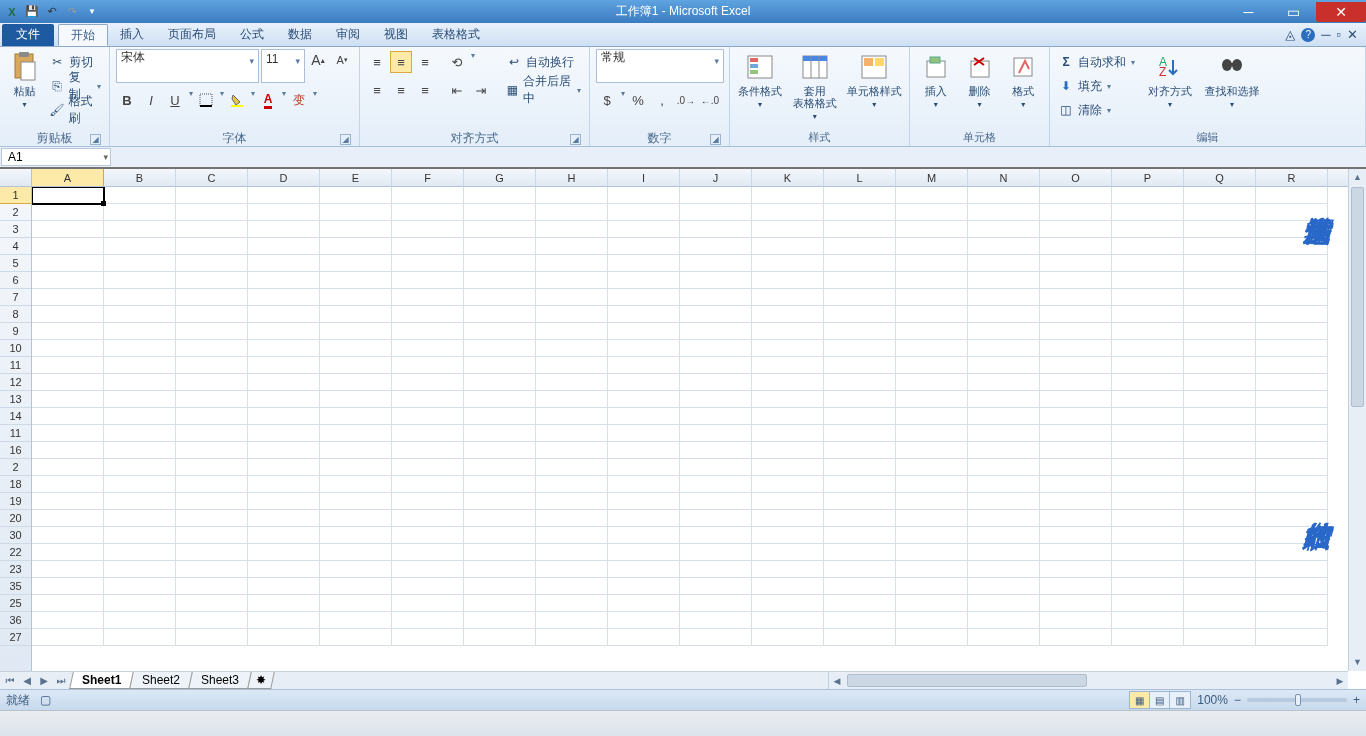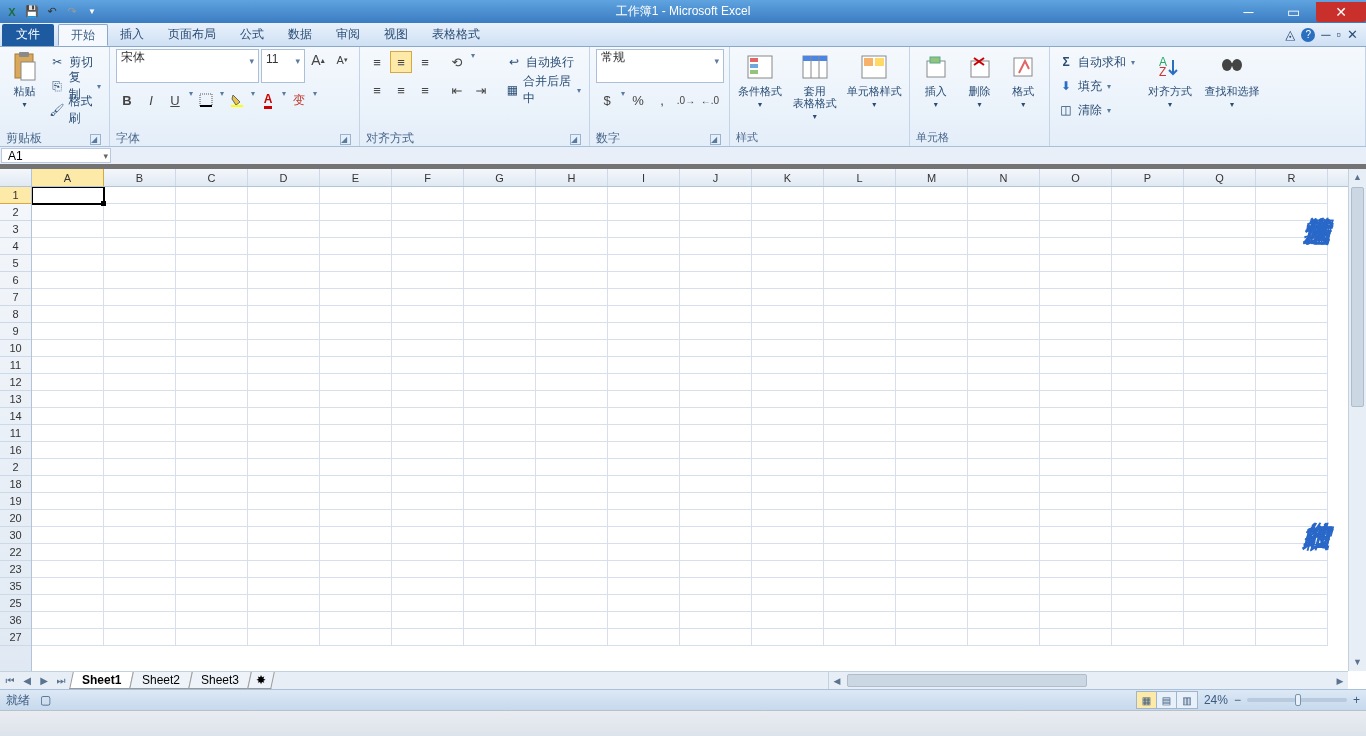--- a/index.html
+++ b/index.html
@@ -17,36 +17,36 @@
 .tabsrow{height:24px;background:linear-gradient(#e9f1fb,#cfe0f4);display:flex;align-items:center;border-bottom:1px solid #8ba8c9;position:relative}
 .filetab{background:#1e5aa0;color:#fff;height:22px;padding:0 14px;display:flex;align-items:center;border-radius:2px 2px 0 0;margin-left:2px;margin-right:4px}
 .rtab{height:22px;padding:0 12px;display:flex;align-items:center;color:#2a4d75}
 .rtab.active{background:#f5f9fd;border:1px solid #8ba8c9;border-bottom:1px solid #f5f9fd;border-radius:2px 2px 0 0;color:#3b5d85;margin-bottom:-1px}
 .tabsright{margin-left:auto;display:flex;gap:6px;padding-right:8px;align-items:center;color:#2a4d75}
 .tabsright span{font-size:13px}
 
 .ribbon{height:100px;background:linear-gradient(#f5f9fd,#e4eef9);border-bottom:1px solid #a9c0db;display:flex}
 .group{border-right:1px solid #c3d4e8;display:flex;flex-direction:column;height:100%;position:relative;padding:2px 6px 0}
 .group-body{flex:1;display:flex;align-items:flex-start;gap:4px}
-.group-label{height:16px;font-size:11px;color:#4a688c;position:relative}
+.group-label{height:16px;text-align:center;font-size:11px;color:#4a688c;position:relative}
 .group-label .dl{position:absolute;right:2px;bottom:1px;width:11px;height:11px;border:1px solid #9ab4d0;font-size:8px;line-height:9px;color:#5a7ba0}
 .bigbtn{width:40px;display:flex;flex-direction:column;align-items:center;justify-content:flex-start;padding-top:2px;gap:2px;height:78px}
 .bigbtn .icn{width:32px;height:32px;display:flex;align-items:center;justify-content:center}
 .bigbtn .lbl{font-size:11px;color:#2a4d75;text-align:center;line-height:12px}
 .stack{display:flex;flex-direction:column;gap:2px;padding-top:2px}
 .rowbtn{display:flex;align-items:center;gap:4px;height:22px;padding:0 2px;color:#2a4d75;font-size:11px}
 .rowbtn .sic{width:16px;height:16px;display:flex;align-items:center;justify-content:center;font-size:12px}
 .combo{height:26px;border:1px solid #abc0d8;background:#fff;display:flex;align-items:flex-end;padding:16px 4px;color:#333;font-size:11px}
 .combo .dd{margin-left:auto;color:#5a7ba0;font-size:9px}
 .btnrow{display:flex;gap:2px}
 .sq{width:22px;height:22px;border:1px solid transparent;display:flex;align-items:center;justify-content:center;font-size:13px;color:#444}
 .sq.sel{background:#fde9a8;border:1px solid #d9a93e}
 .dd-small{font-size:8px;color:#5a7ba0;margin-left:1px}
 
-.fbar{height:22px;background:#e8eff8;border-bottom:5px solid #737373;display:flex;align-items:stretch}
+.fbar{height:22px;background:#e8eff8;border-bottom:2px solid #737373;display:flex;align-items:stretch}
 .namebox{width:110px;border:1px solid #b8c9dd;background:#fff;display:flex;align-items:center;padding:0 6px;margin:1px;position:relative}
 .namebox .dd{position:absolute;right:2px;font-size:9px;color:#666}
 .fxarea{flex:1;display:flex;align-items:center;border:1px solid #b8c9dd;background:#fff;margin:1px 1px 1px 0}
 .fxarea .fx{font-style:italic;padding:0 6px;color:#555;border-right:1px solid #ddd;height:100%;display:flex;align-items:center}
 .fxarea input{flex:1;border:none;outline:none;height:100%;padding:0 4px;font-size:12px}
 
 .gridwrap{position:absolute;top:169px;left:0;right:0;bottom:47px;overflow:hidden;background:#fff}
 .corner{position:absolute;top:0;left:0;width:32px;height:18px;background:linear-gradient(#f4f7fb,#e0e9f3);border-right:1px solid #b3c4d8;border-bottom:1px solid #b3c4d8}
 .colhdrs{position:absolute;top:0;left:32px;right:18px;height:18px;display:flex;background:linear-gradient(#f4f7fb,#e0e9f3);border-bottom:1px solid #b3c4d8}
 .ch{width:72px;border-right:1px solid #cdd9e6;text-align:center;line-height:18px;font-size:11px;color:#333}
@@ -377,20 +377,21 @@
             <svg width="26" height="24">
               <ellipse cx="8" cy="10" rx="5" ry="6" fill="#444"></ellipse>
               <ellipse cx="18" cy="10" rx="5" ry="6" fill="#444"></ellipse>
               <rect x="11" y="8" width="4" height="3" fill="#444"></rect>
             </svg>
           </div>
         <div class="lbl">查找和选择</div>
           <div class="lbl" style="font-size:8px">▾</div>
       </div>
     </div>
+    <div class="group-label">编辑</div>
   </div>
 </div>
 
 <div class="fbar">
   <div class="namebox">
       <span>A1</span>
       <span class="dd">▾</span>
     </div>
 </div>
 
@@ -1015,21 +1016,21 @@
 
 <div class="status">
   <span>就绪</span>
   <span style="margin-left:10px">▢</span>
   <div class="right">
     <div class="viewbtns">
       <div class="on">▦</div>
       <div>▤</div>
       <div>▥</div>
     </div>
-    <span>24%</span>
+    <span>100%</span>
     <span>−</span>
     <div class="zoom-slider">
         <div class="h"></div>
       </div>
     <span>+</span>
   </div>
 </div>
 
 <div class="taskbar"></div>
 

